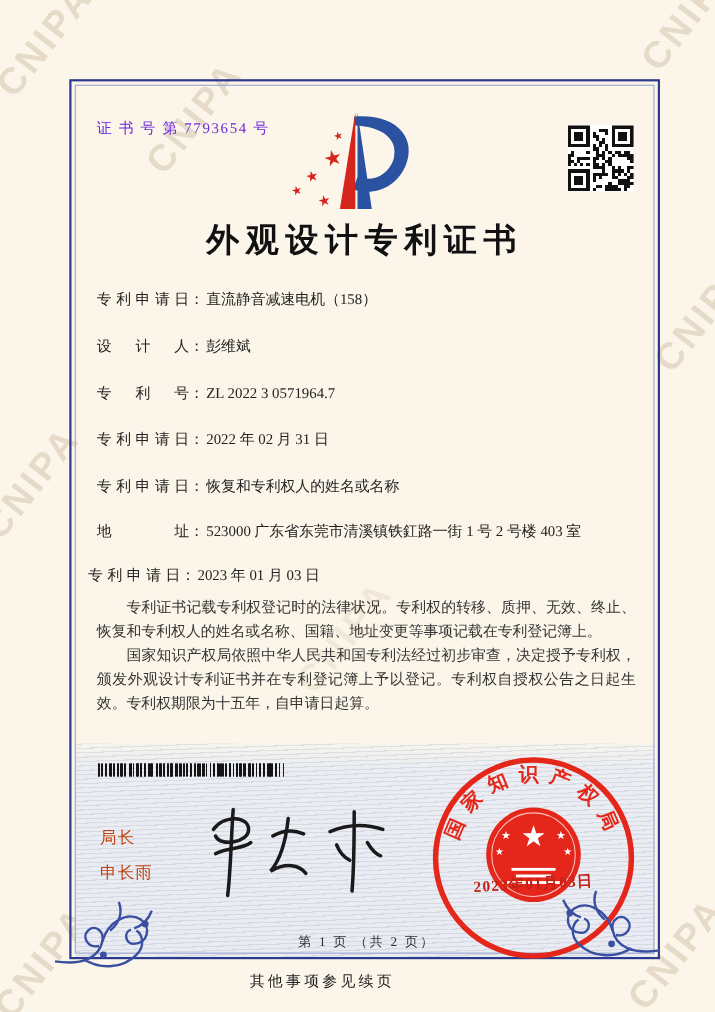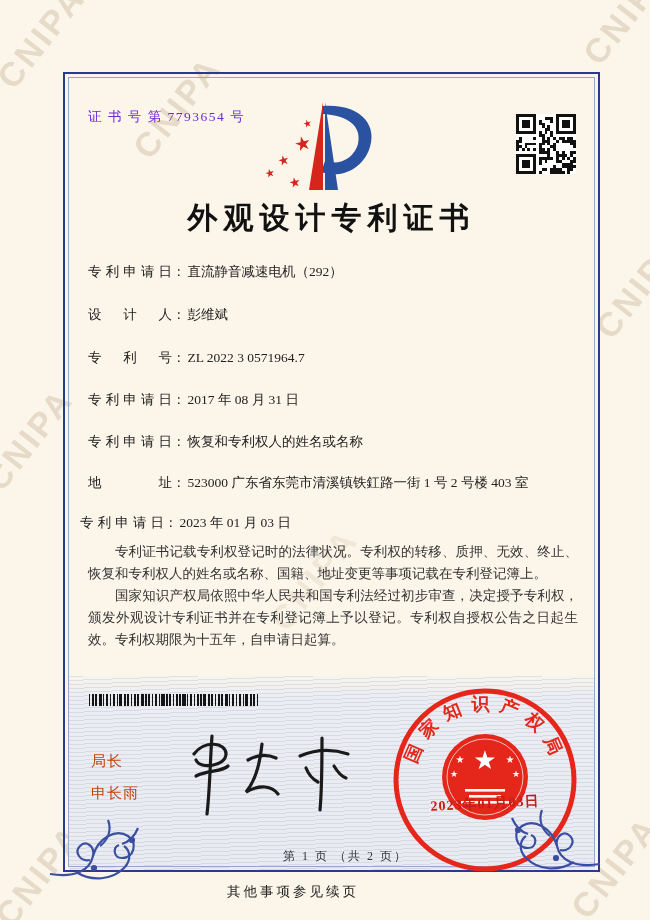--- a/index.html
+++ b/index.html
@@ -43,21 +43,21 @@
        repeating-linear-gradient(90deg,rgba(0,0,0,0) 0 2.5px,#151515 2.5px 4px,rgba(0,0,0,0) 4px 9px);}
 
   .director{position:absolute;left:91px;font-family:"Liberation Sans","DejaVu Sans",sans-serif;
             font-size:15px;color:#c2410c;letter-spacing:1px;}
 
   .seal-wrap{left:390px;top:685px;width:190px;height:190px;}
   .seal-date{position:absolute;left:0;top:110px;width:100%;text-align:center;
              font-size:14px;font-weight:bold;color:#c32015;letter-spacing:1px;
              transform:rotate(-3deg);}
 
-  .page-ind{left:77px;top:848px;width:537px;text-align:center;font-size:12px;color:#333;letter-spacing:2px;}
+  .page-ind{left:65px;top:848px;width:537px;text-align:center;font-size:12px;color:#333;letter-spacing:2px;}
   .foot-note{left:0;top:883px;width:586px;text-align:center;font-size:13.5px;color:#222;letter-spacing:3px;}
 
   .qr{left:516px;top:114px;width:60px;height:60px;background:#fff;}
   .logo{left:262px;top:98px;width:130px;height:95px;}
   .sig{left:182px;top:730px;width:185px;height:90px;}
   .flourish{width:110px;height:75px;}
 </style>
 </head>
 <body>
 
@@ -219,30 +219,30 @@
       <rect x="14" y="20" width="1" height="1" fill="#111"></rect>
       <rect x="15" y="20" width="1" height="1" fill="#111"></rect>
       <rect x="16" y="20" width="1" height="1" fill="#111"></rect>
       <rect x="18" y="20" width="1" height="1" fill="#111"></rect>
     </svg>
 </div>
 
 <div class="abs title">外观设计专利证书</div>
 
 <div class="frow" style="top:263px">
-  <span class="flabel">专利申请日</span><span>：</span><span class="fvalue">直流静音减速电机（292）</span>
+  <span class="flabel">专利申请日</span><span>：</span><span class="fvalue">直流静音减速电机（158）</span>
 </div>
 <div class="frow" style="top:306px">
   <span class="flabel">设计人</span><span>：</span><span class="fvalue">彭维斌</span>
 </div>
 <div class="frow" style="top:349px">
   <span class="flabel">专利号</span><span>：</span><span class="fvalue">ZL 2022 3 0571964.7</span>
 </div>
 <div class="frow" style="top:391px">
-  <span class="flabel">专利申请日</span><span>：</span><span class="fvalue">2017 年 08 月 31 日</span>
+  <span class="flabel">专利申请日</span><span>：</span><span class="fvalue">2022 年 02 月 31 日</span>
 </div>
 <div class="frow" style="top:433px">
   <span class="flabel">专利申请日</span><span>：</span><span class="fvalue">恢复和专利权人的姓名或名称</span>
 </div>
 <div class="frow" style="top:474px">
   <span class="flabel">地址</span><span>：</span><span class="fvalue">523000 广东省东莞市清溪镇铁釭路一街 1 号 2 号楼 403 室</span>
 </div>
 <div class="frow" style="top:514px;left:80px">
   <span class="flabel">专利申请日</span><span>：</span><span class="fvalue">2023 年 01 月 03 日</span>
 </div>

